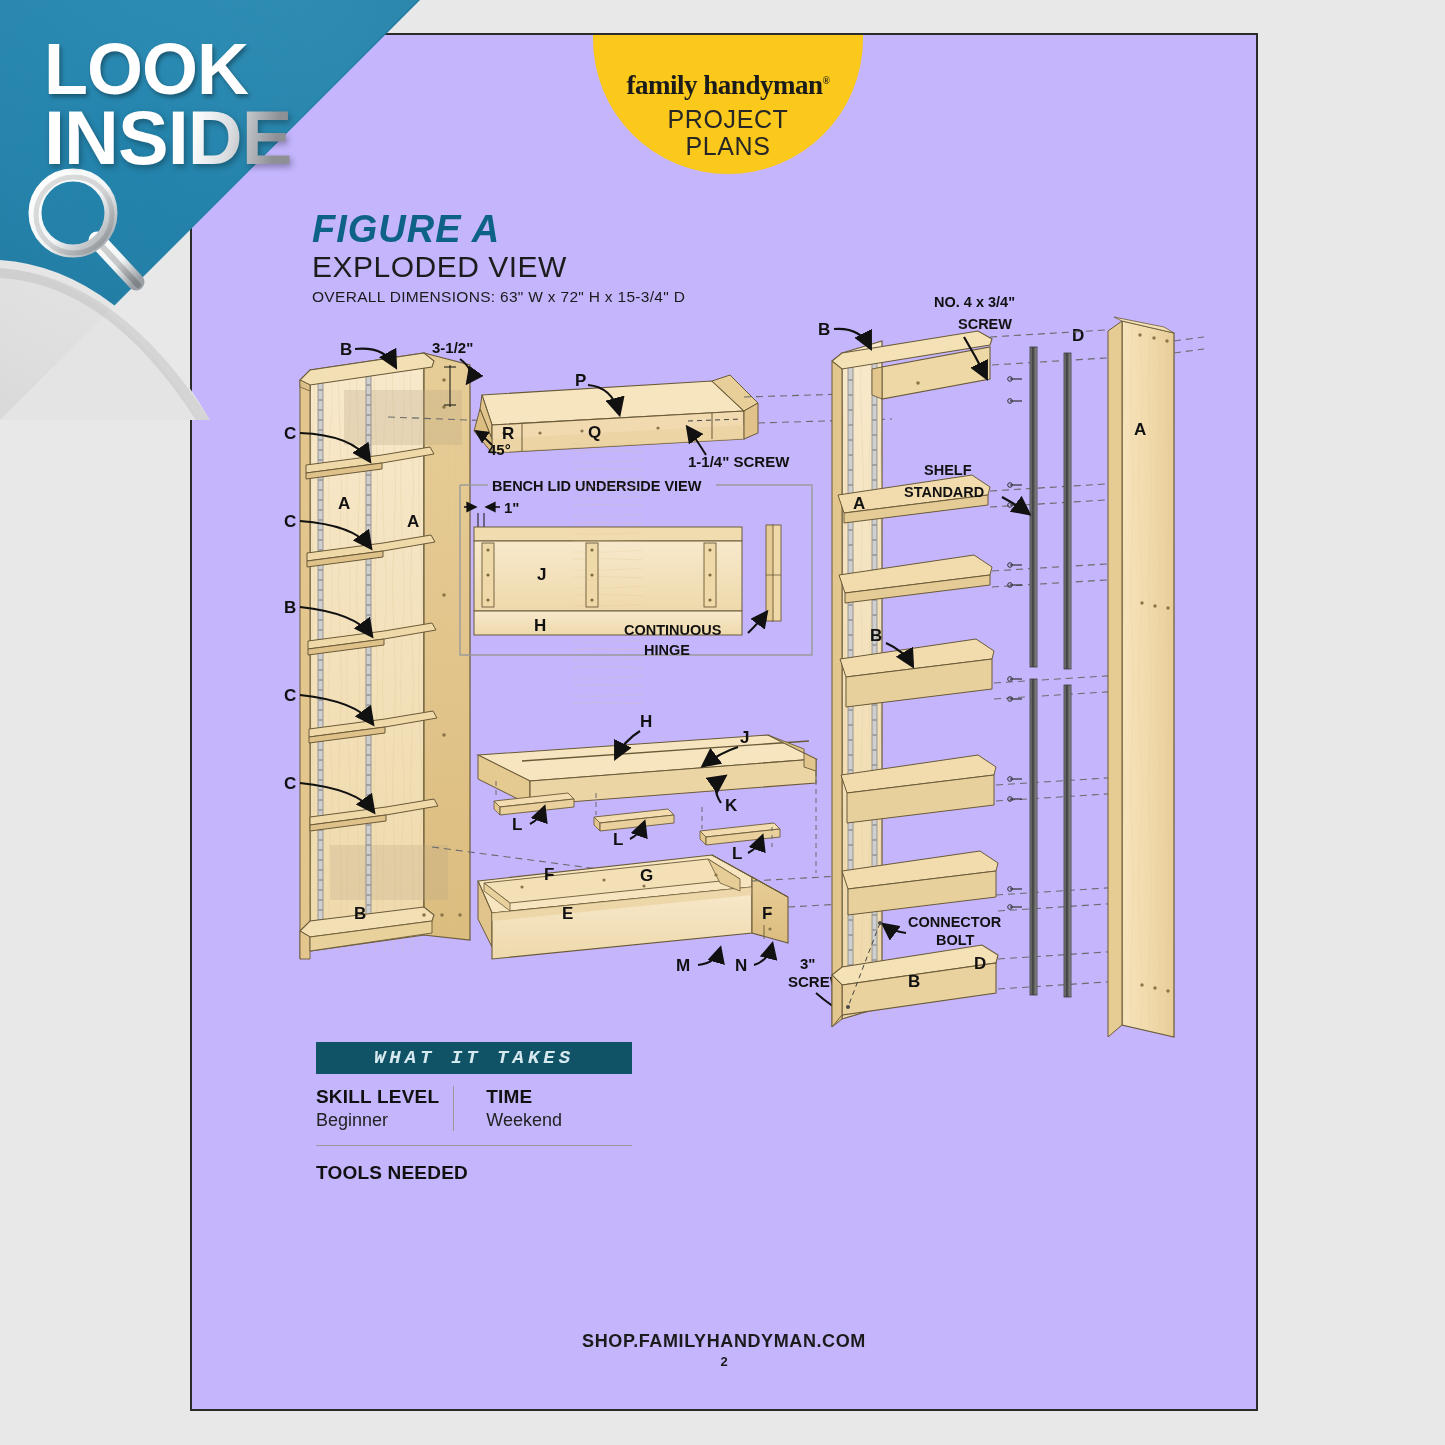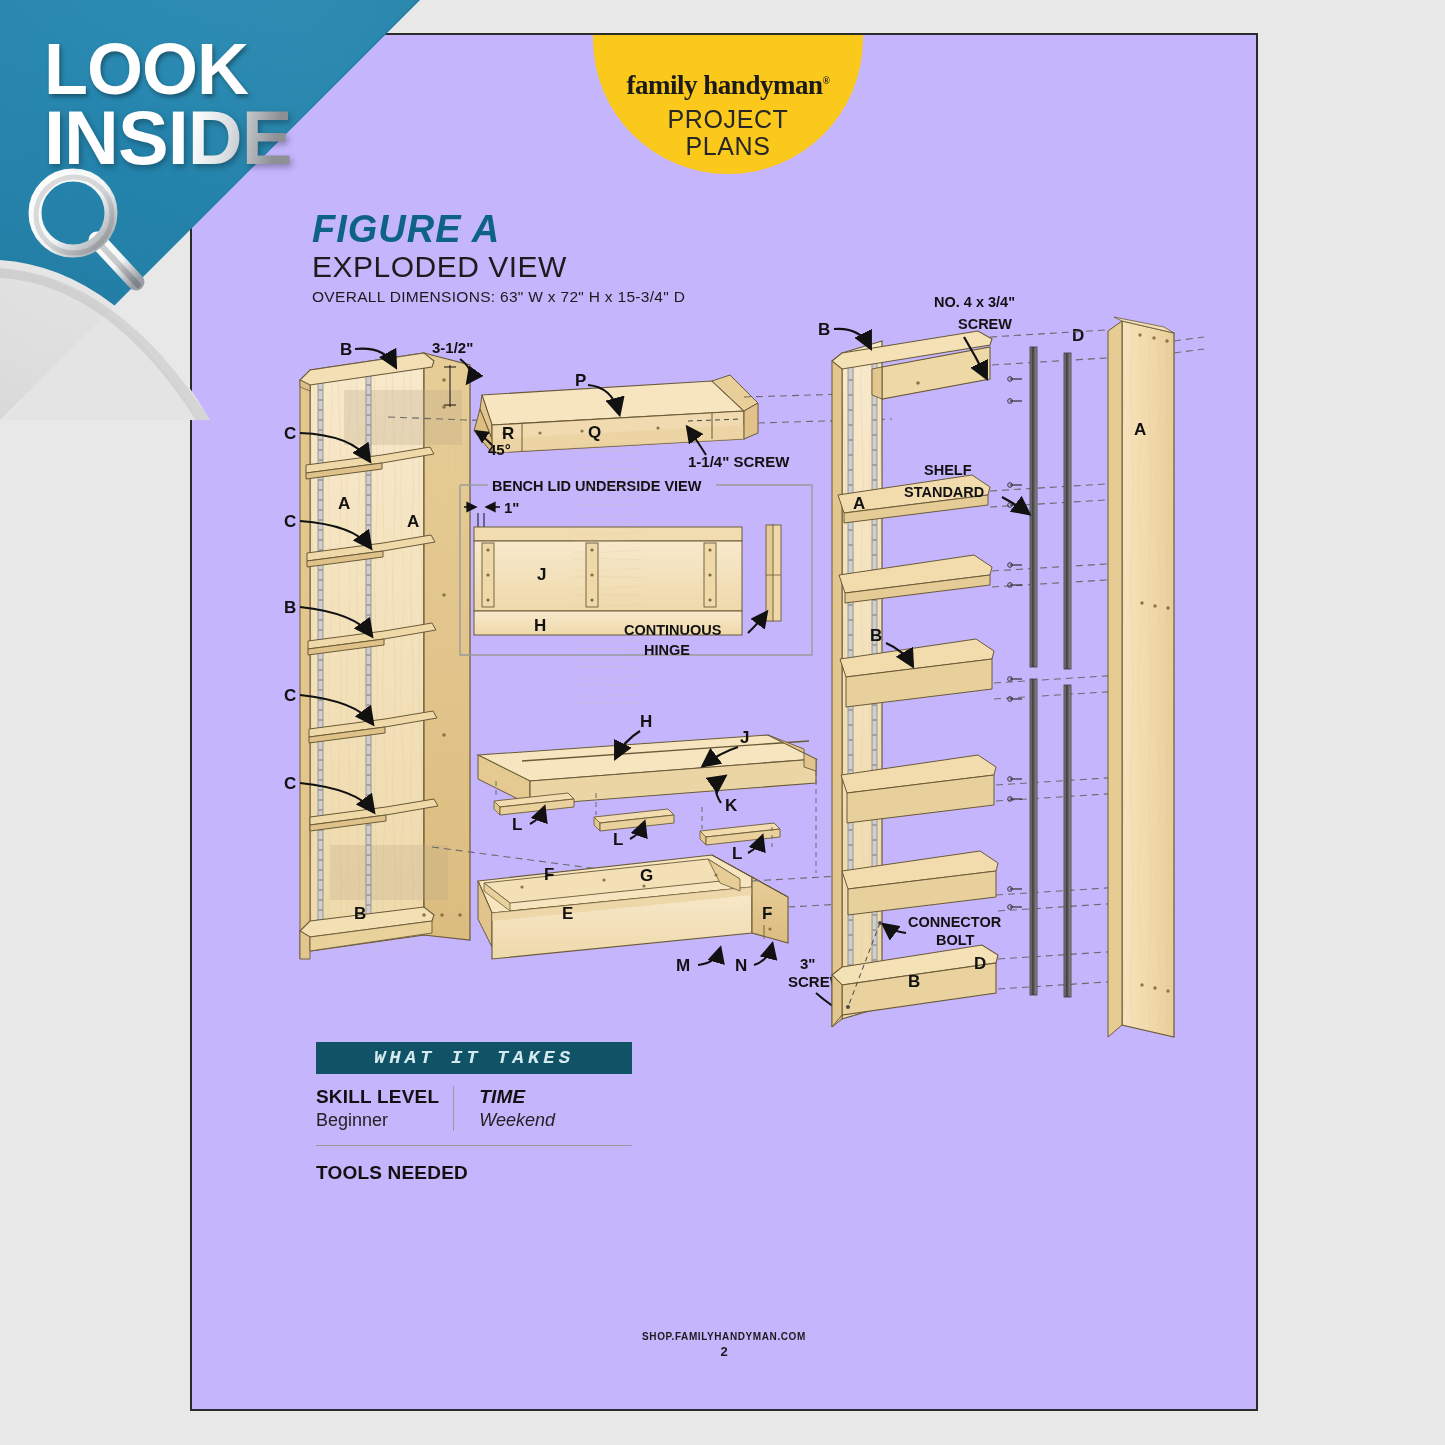--- a/index.html
+++ b/index.html
@@ -56,29 +56,29 @@
     color:#1c1c1c;letter-spacing:.5px;}
   #dims{position:absolute;left:120px;top:253px;font-size:15.5px;color:#1c1c1c;letter-spacing:.3px;}
   
   #art{position:absolute;left:0;top:0;width:1068px;height:1378px;}
   
   #wit{position:absolute;left:124px;top:1007px;width:316px;}
   #witbar{background:#105266;height:32px;display:flex;align-items:center;justify-content:center;font-family:Liberation Mono, monospace;}
   #witbar span{color:#d6e9ef;font-size:19px;font-style:italic;font-weight:bold;letter-spacing:4px;}
   #witrow{display:flex;margin-top:12px;}
   #witrow .col{padding-right:14px;}
-  #witrow .col.two{border-left:1px solid #9a9a9a;padding-left:25px;font-style:italic;}
+  #witrow .col.two{border-left:1px solid #9a9a9a;padding-left:32px;}
   .witlabel{font-size:19px;font-weight:bold;color:#111;letter-spacing:.2px;}
   .witval{font-size:18px;color:#222;margin-top:2px;}
   #witdiv{border-top:1px solid #9a9a9a;margin-top:14px;}
   #tools{margin-top:16px;}
   #toolsval{font-size:18px;color:#222;margin-top:2px;line-height:1.28;}
   
   #footer{position:absolute;left:0;right:0;top:1296px;text-align:center;}
-  #footer .url{font-size:10px;font-weight:bold;color:#1b1b1b;letter-spacing:.6px;}
+  #footer .url{font-size:18px;font-weight:bold;color:#1b1b1b;letter-spacing:.6px;}
   #footer .pg{font-size:13px;font-weight:bold;color:#1b1b1b;margin-top:2px;}
   text{font-family:"Liberation Sans", sans-serif;}
   .lbl{font-weight:bold;font-size:17px;fill:#111;}
   .lblsm{font-weight:bold;font-size:14.5px;fill:#111;}
   .cal{font-weight:bold;font-size:15px;fill:#111;}
 </style>
 </head>
 <body>
 
 <div id="page">

